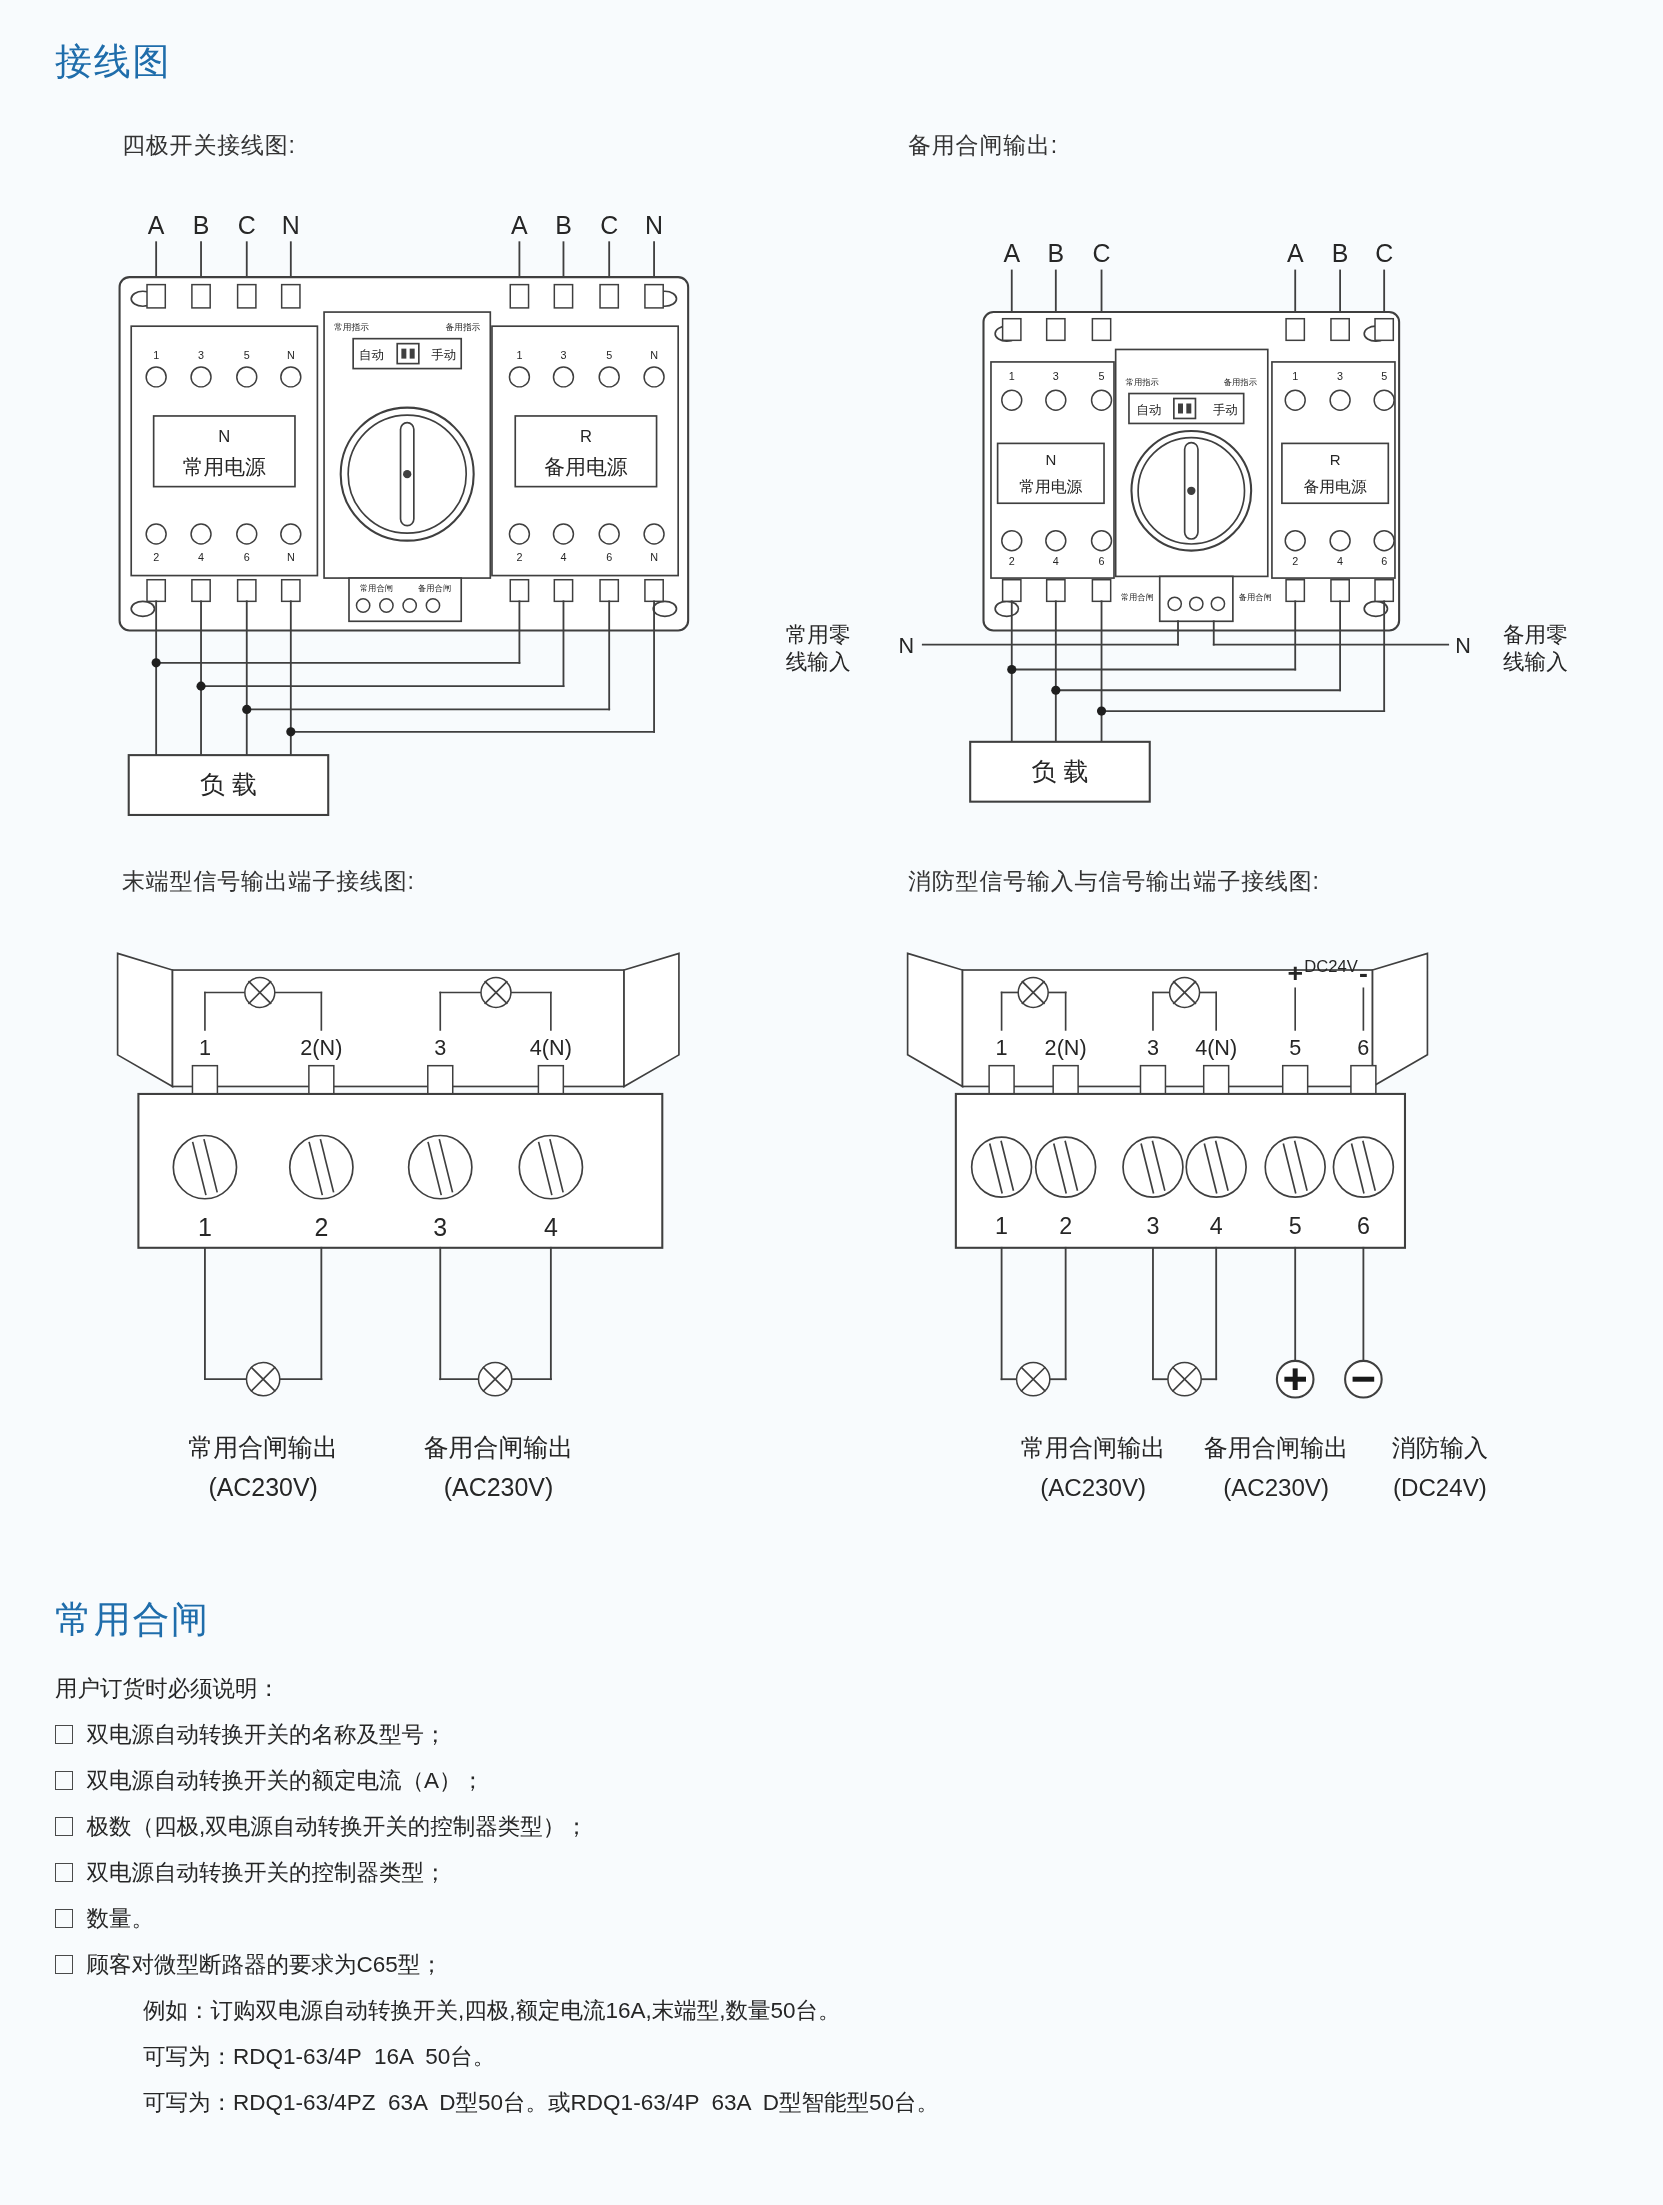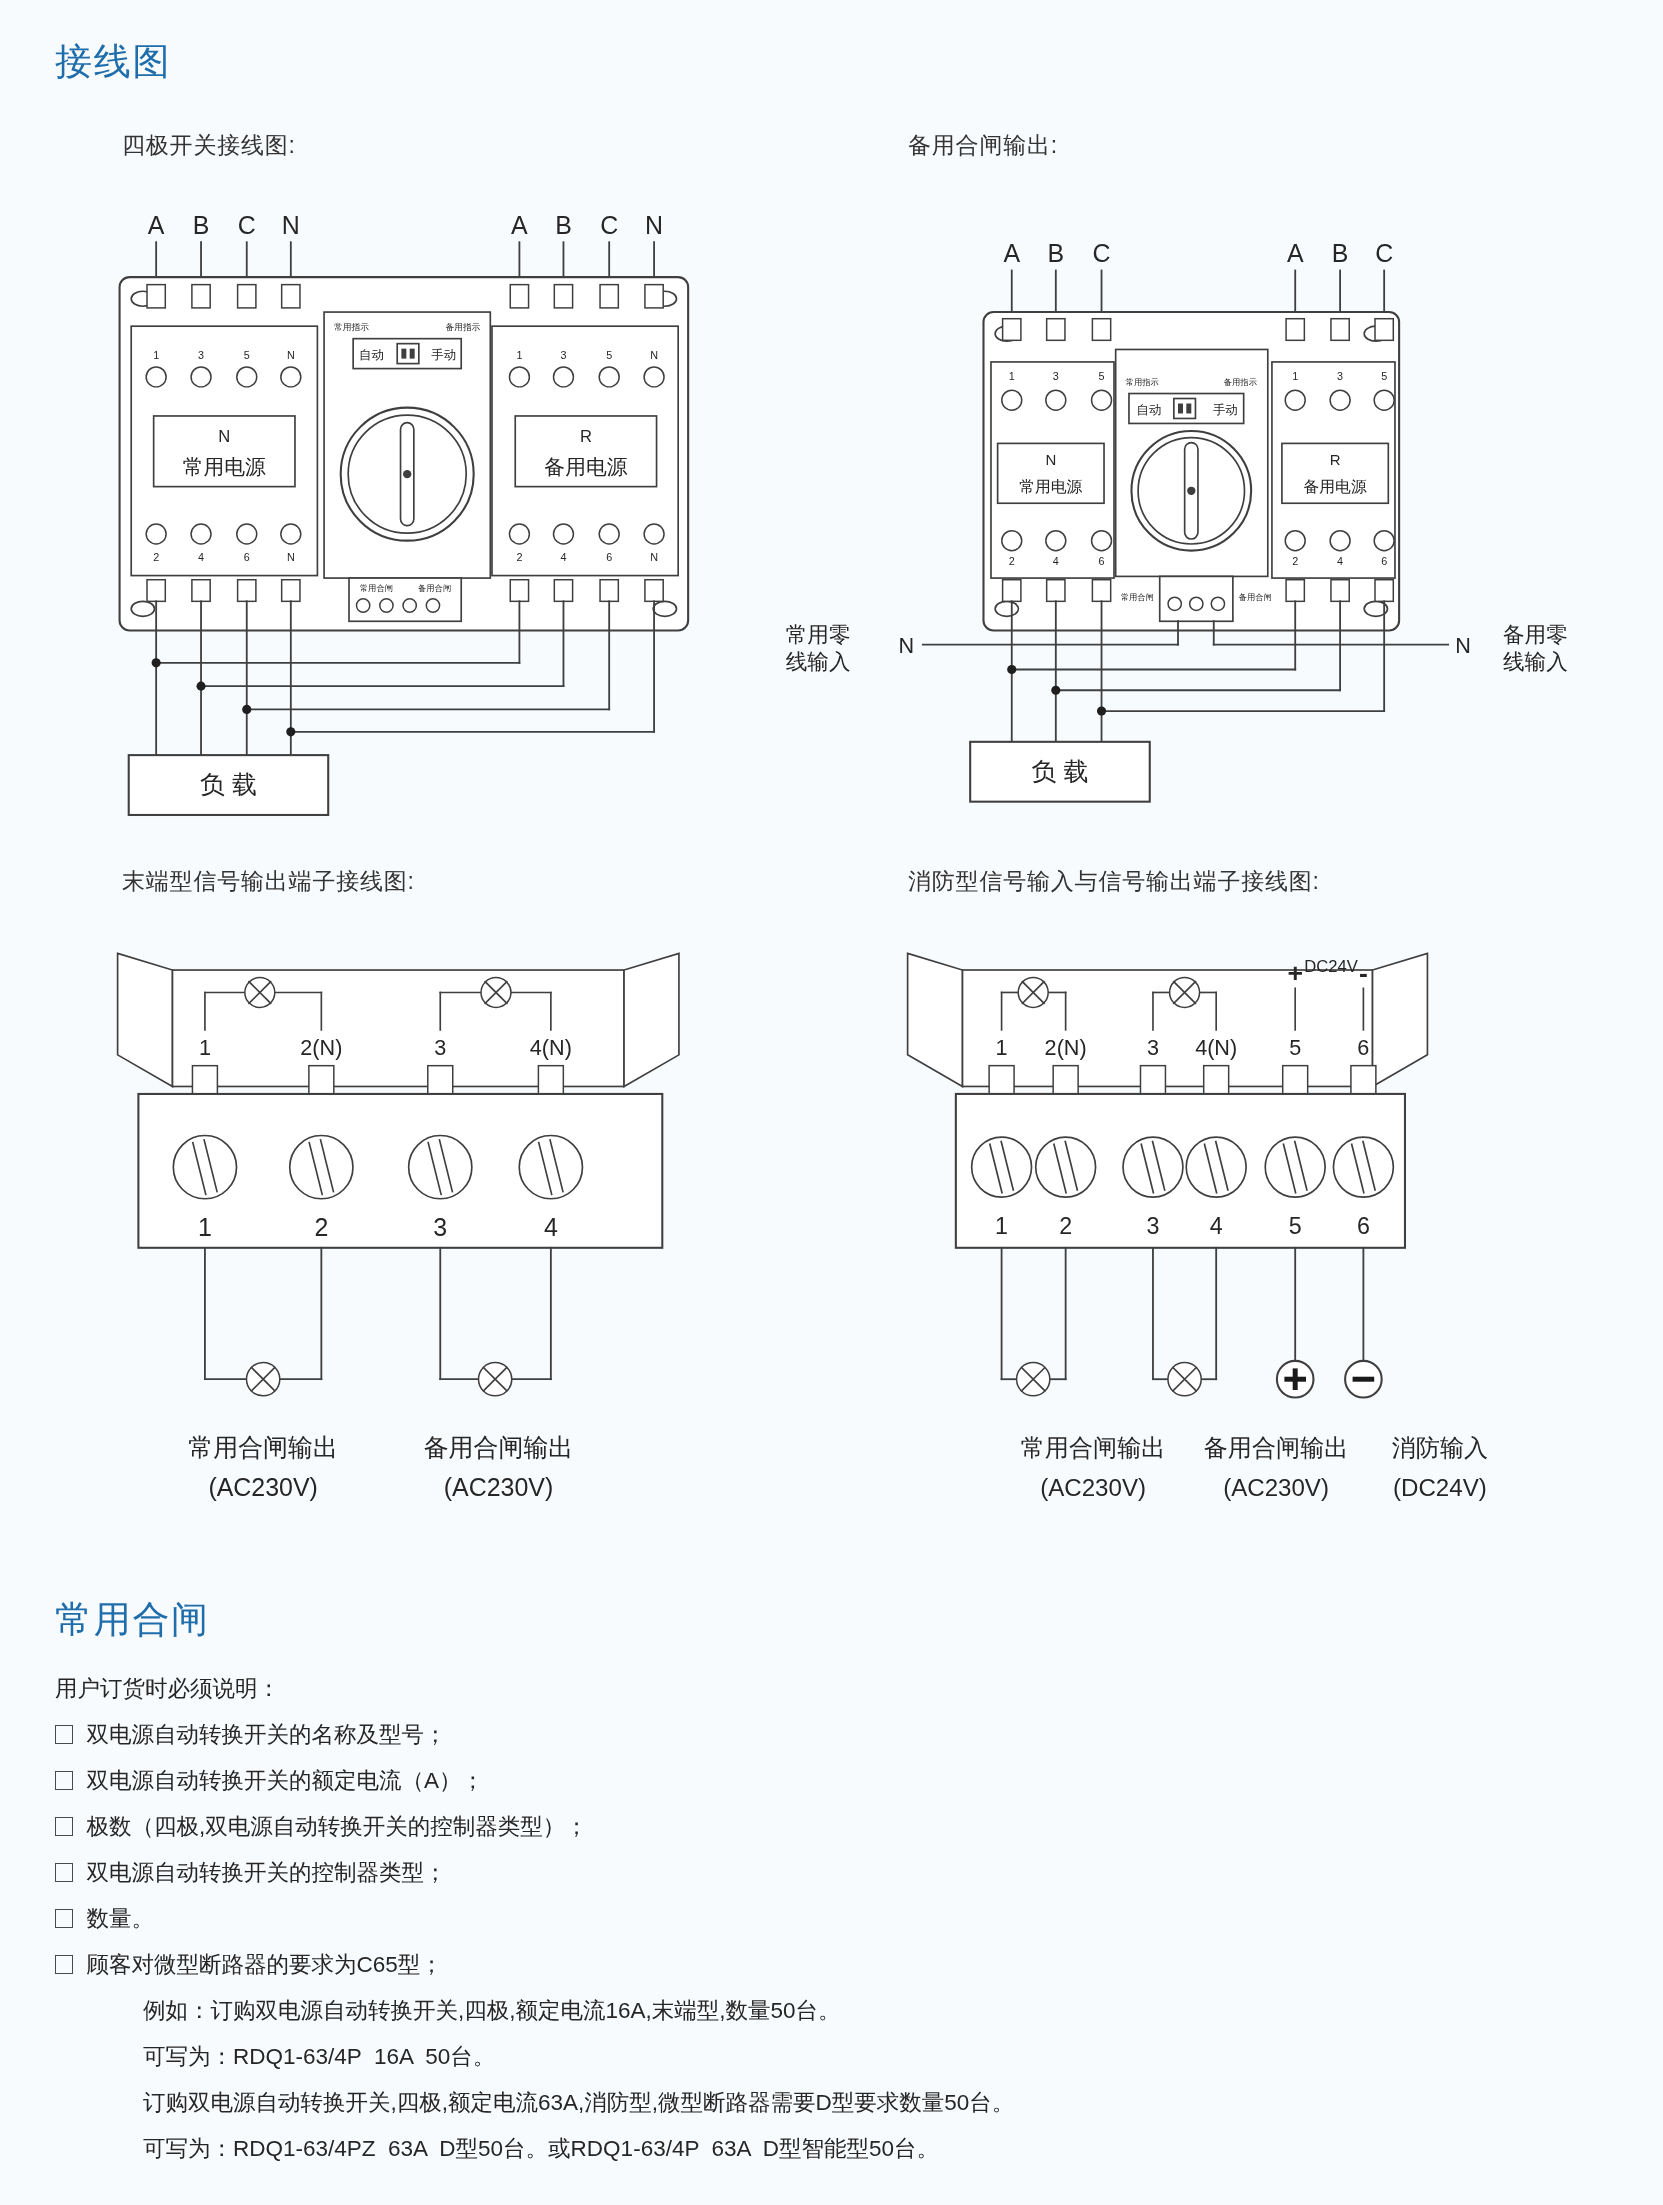--- a/index.html
+++ b/index.html
@@ -564,16 +564,15 @@
 <section class="abs order" style="left:55px;top:1666px">
   <div class="orow">用户订货时必须说明：</div>
   <div class="orow"><span class="cb"></span><span>双电源自动转换开关的名称及型号；</span></div>
   <div class="orow"><span class="cb"></span><span>双电源自动转换开关的额定电流（A）；</span></div>
   <div class="orow"><span class="cb"></span><span>极数（四极,双电源自动转换开关的控制器类型）；</span></div>
   <div class="orow"><span class="cb"></span><span>双电源自动转换开关的控制器类型；</span></div>
   <div class="orow"><span class="cb"></span><span>数量。</span></div>
   <div class="orow"><span class="cb"></span><span>顾客对微型断路器的要求为C65型；</span></div>
   <div class="orow ex">例如：订购双电源自动转换开关,四极,额定电流16A,末端型,数量50台。</div>
   <div class="orow ex">可写为：RDQ1-63/4P  16A  50台。</div>
-  <div class="orow ex">订购双电源自动转换开关,四极,额定电流63A,消防型,微型断路器需要D型要求数量50台。</div>
   <div class="orow ex">可写为：RDQ1-63/4PZ  63A  D型50台。或RDQ1-63/4P  63A  D型智能型50台。</div>
 </section>
 
 
 </body></html>

